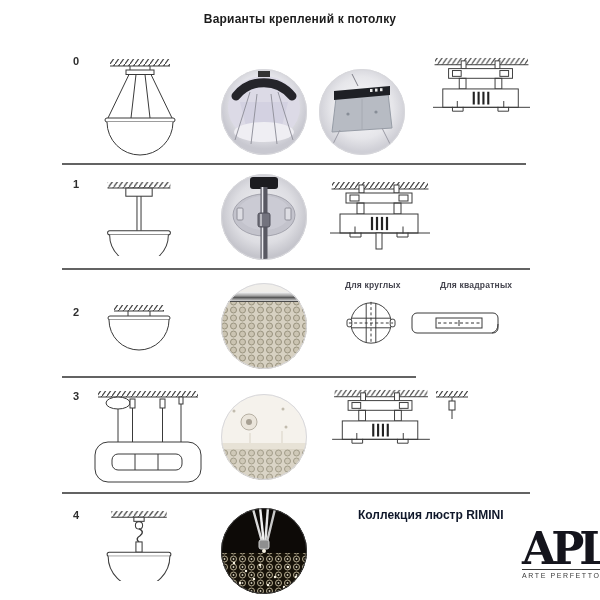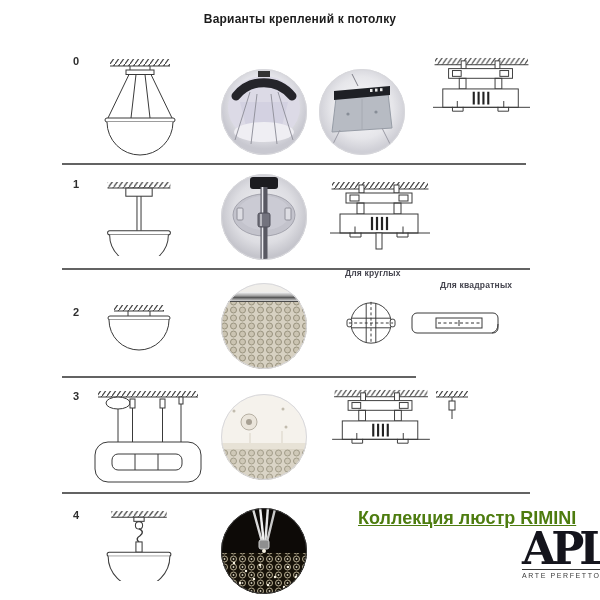--- a/index.html
+++ b/index.html
@@ -4,21 +4,21 @@
 <style>
   html,body{margin:0;padding:0;background:#fff;}
   #page{position:relative;width:600px;height:600px;background:#ffffff;overflow:hidden;
         font-family:"Liberation Sans","DejaVu Sans",sans-serif;color:#1c1c1c;}
   .abs{position:absolute;}
   #title{top:12px;left:0;width:600px;text-align:center;font-size:12px;font-weight:600;
          letter-spacing:.2px;color:#1c1c1c;}
   .rownum{font-size:11px;font-weight:bold;color:#2e2e2e;width:16px;text-align:center;}
   .divider{height:2px;background:#636363;}
   .minilabel{font-size:8.5px;font-weight:bold;color:#44444e;letter-spacing:.2px;}
-  #collection{font-size:18px;font-weight:600;color:#4d7c0f;white-space:nowrap;text-decoration:underline;}
+  #collection{font-size:12px;font-weight:600;color:#0f172a;white-space:nowrap;}
   
   #logo{width:104px;margin-left:36px;}
   .logo-top{display:flex;align-items:flex-end;}
   .logo-brand{font-family:"DejaVu Serif","Liberation Serif",serif;font-weight:bold;
               font-size:44px;line-height:.82;letter-spacing:-5px;color:#14141c;}
   .logo-led-box{display:inline-flex;flex-direction:column;align-items:center;
                 border:2px solid #14141c;padding:1px 3px 2px 3px;margin-left:2px;margin-bottom:1px;}
   .logo-led{font-size:13px;font-weight:bold;letter-spacing:1px;color:#14141c;line-height:1;}
   .logo-flag{display:flex;margin-top:2px;border:1px solid #444;}
   .logo-flag i{display:block;width:7px;height:4px;}
@@ -220,21 +220,21 @@
       </defs>
     <g clip-path="url(#c2a)">
       <rect width="88" height="88" fill="#f0eeea"></rect>
       <rect x="0" y="20" width="88" height="68" fill="url(#crysL)"></rect>
       <rect x="0" y="10" width="88" height="9" fill="url(#chromeg)"></rect>
       <line x1="0" y1="19.5" x2="88" y2="19.5" stroke="#4a4a4a"></line>
     </g>
     <circle cx="44" cy="44" r="42.5" fill="none" stroke="#d8d8dc"></circle>
   </svg>
 
-  <div class="abs minilabel" style="left:345px;top:268px">Для круглых</div>
+  <div class="abs minilabel" style="left:345px;top:280px">Для круглых</div>
   <div class="abs minilabel" style="left:440px;top:280px">Для квадратных</div>
 
   <svg class="abs" style="left:344px;top:299px" width="54" height="48" viewBox="0 0 56 50">
     <circle cx="28" cy="25" r="21" fill="#fff" stroke="#3a3a3a"></circle>
     <rect x="3" y="21" width="5" height="8" rx="2" fill="#fff" stroke="#3a3a3a"></rect>
     <rect x="48" y="21" width="5" height="8" rx="2" fill="#fff" stroke="#3a3a3a"></rect>
     <line x1="23" y1="4.6" x2="23" y2="45.4" stroke="#3a3a3a"></line>
     <line x1="33" y1="4.6" x2="33" y2="45.4" stroke="#3a3a3a"></line>
     <line x1="7.6" y1="20" x2="48.4" y2="20" stroke="#3a3a3a"></line>
     <line x1="7.6" y1="30" x2="48.4" y2="30" stroke="#3a3a3a"></line>

